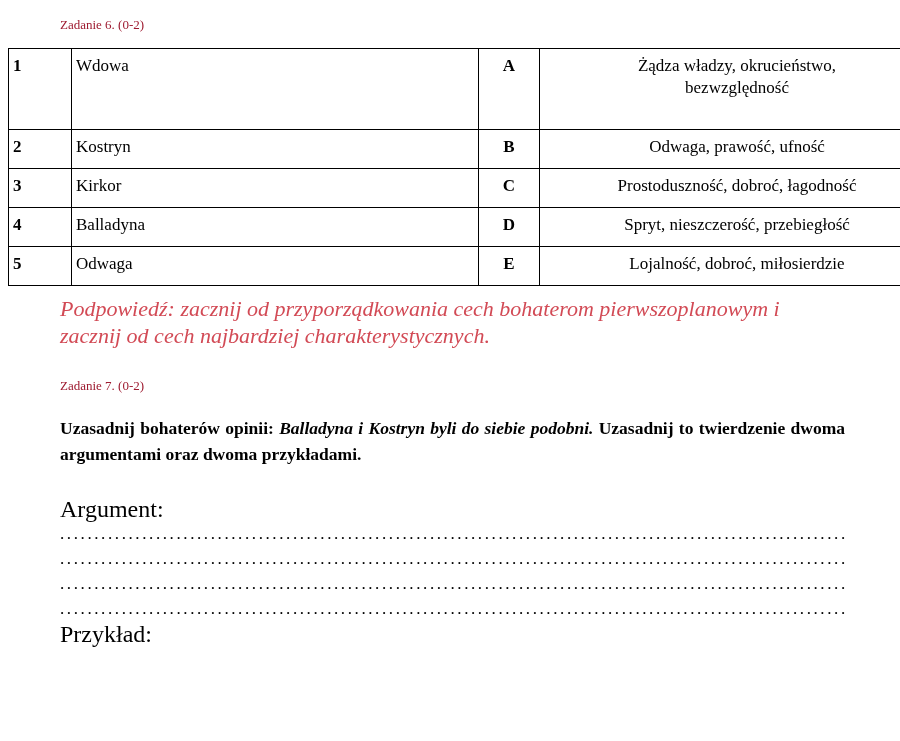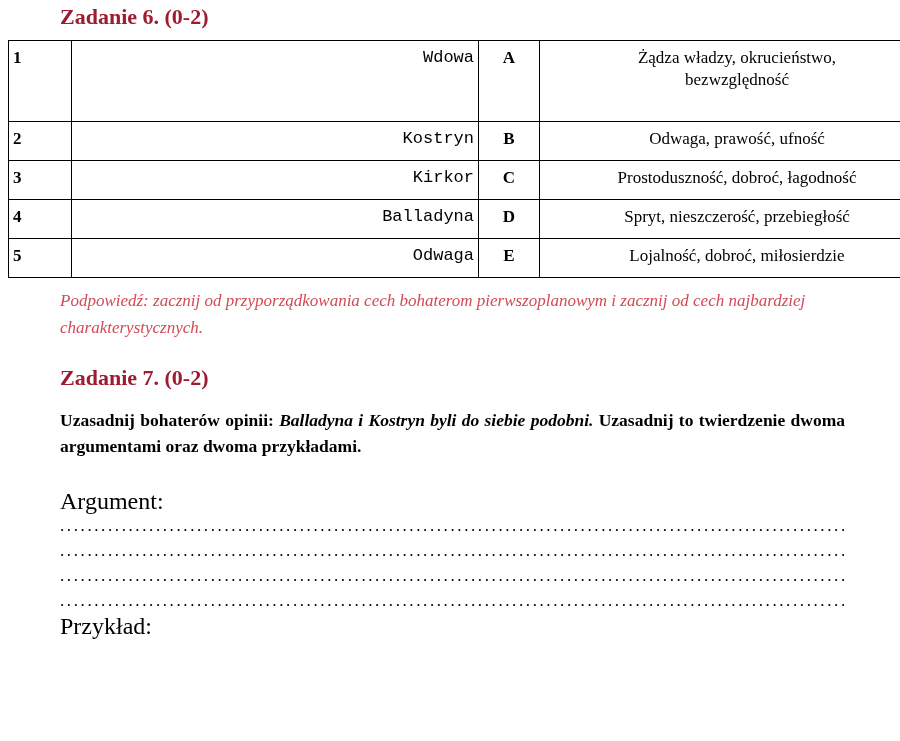--- a/index.html
+++ b/index.html
@@ -10,23 +10,23 @@
   body {
     width: 900px;
     height: 741px;
     overflow: hidden;
     font-family: "Liberation Serif", serif;
     color: #000000;
   }
   .page { position: relative; width: 900px; }
 
   .task-heading {
-    margin: 6px 55px 0 60px;
-    font-size: 22px;
-    font-weight: bold;
+    margin: 14px 55px 0 60px;
+    font-size: 13px;
+    font-weight: normal;
     color: #9e1b30;
     line-height: 22px;
   }
   .intro {
     margin: 18px 55px 0 60px;
     font-size: 17.5px;
     font-weight: bold;
     line-height: 26px;
     text-align: justify;
   }
@@ -39,29 +39,29 @@
     table-layout: fixed;
     font-size: 17px;
   }
   table.match-table td {
     border: 1px solid #000000;
     vertical-align: top;
     padding: 6px 4px 4px 4px;
     line-height: 22px;
   }
   td.cell-num   { width: 54px;  font-weight: bold; text-align: left; padding-left: 8px; }
-  td.cell-name  { width: 398px; text-align: right; font-family: Liberation Mono, monospace; }
+  td.cell-name  { width: 398px; text-align: left; }
   td.cell-letter{ width: 52px;  font-weight: bold; text-align: center; }
   td.cell-traits{ width: 386px; text-align: center; white-space: pre-line; }
   tr.row-tall td { height: 70px; }
   tr.row-std td  { height: 28px; }
 
   .hint {
     margin: 9px 55px 0 60px;
-    font-size: 17px;
+    font-size: 22px;
     font-style: italic;
     color: #d24a55;
     line-height: 27px;
   }
   .task-heading.second { margin-top: 26px; }
   .answer-label {
     margin: 31px 55px 0 60px;
     font-size: 24px;
     line-height: 23px;
   }

